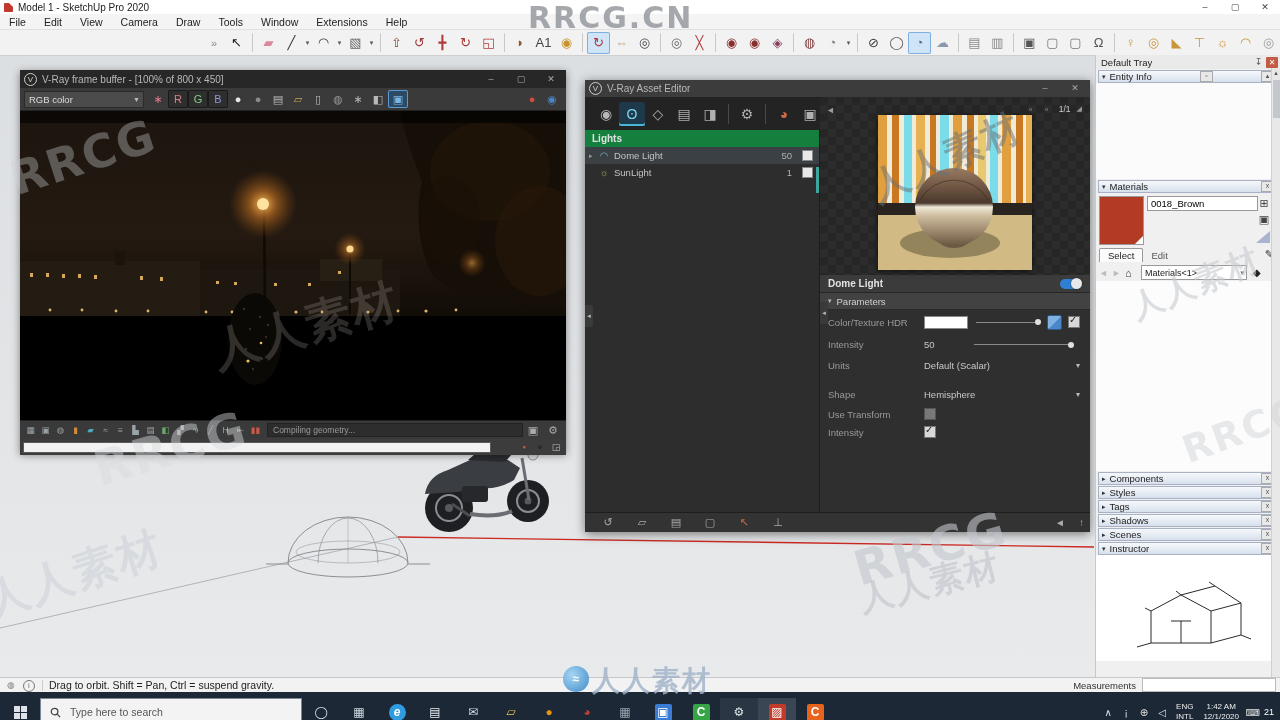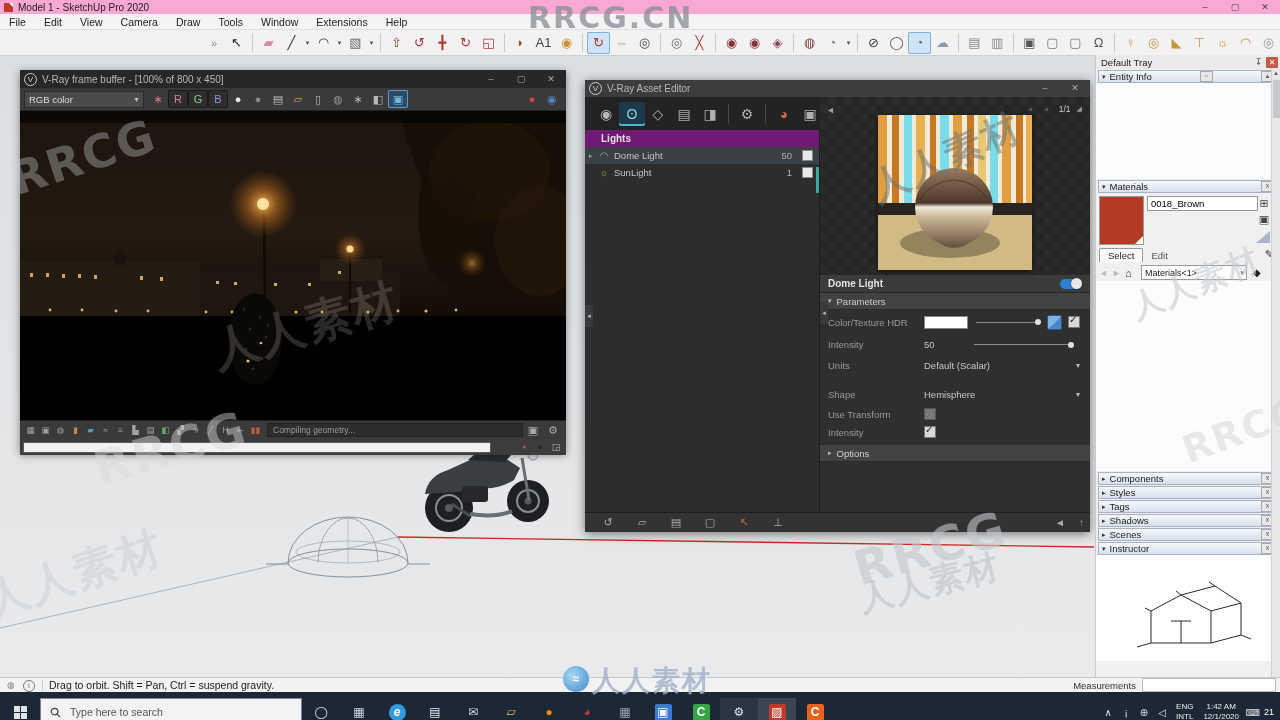--- a/index.html
+++ b/index.html
@@ -2,21 +2,21 @@
 <html><head>
 <meta charset="utf-8">
 <style>
   html,body{margin:0;padding:0;background:#000;}
   #screen{position:relative;width:1280px;height:720px;overflow:hidden;
     font-family:"Liberation Sans","DejaVu Sans",sans-serif;background:#dfe1e3;
     -webkit-font-smoothing:antialiased;}
   .abs{position:absolute;}
 
   
-  #titlebar{left:0;top:0;width:1280px;height:14px;background:#f9a8d4;display:flex;align-items:center;font-size:10px;color:#222;}
+  #titlebar{left:0;top:0;width:1280px;height:14px;background:#ffffff;display:flex;align-items:center;font-size:10px;color:#222;}
   #app-icon{width:9px;height:9px;background:#c0392b;margin:0 5px 0 4px;border-radius:1px;position:relative;}
   #app-icon::after{content:"";position:absolute;right:0;top:0;border:2px solid #fff;border-left-color:transparent;border-bottom-color:transparent;}
   .win-controls{margin-left:auto;display:flex;}
   .win-controls span{width:30px;text-align:center;color:#444;font-size:9px;line-height:14px;}
   #menubar{left:0;top:14px;width:1280px;height:15px;background:#f4f4f4;display:flex;align-items:center;font-size:10.5px;color:#222;border-bottom:1px solid #e0e0e0;}
   #menubar span{padding:0 9px;}
   #main-toolbar{left:0;top:30px;width:1280px;height:26px;background:#f2f2f2;border-bottom:1px solid #cfcfcf;display:flex;align-items:center;padding-left:4px;box-sizing:border-box;}
   .tbi{width:23px;height:22px;display:flex;align-items:center;justify-content:center;font-size:13px;border-radius:2px;flex:none;}
   .tbi .g{pointer-events:none;}
   .tbi[data-kind="caret"]{width:9px;font-size:7px;color:#555;}
@@ -56,21 +56,21 @@
   #ae-title .win-controls span{line-height:17px;color:#aaa;}
   #ae-toolbar{position:absolute;left:0;top:17px;width:235px;height:33px;background:#232323;display:flex;align-items:center;padding-left:8px;box-sizing:border-box;}
   #ae-toolbar .tbi{width:26px;height:24px;font-size:14px;}
   #ae-toolbar .tbi[data-kind="divider"]{width:1px;height:20px;background:#4a4a4a;margin:0 5px;}
   #ae-toolbar .tbi[data-state="active"]{background:#1e3a4a;box-shadow:inset 0 -2px 0 #49b8d8;border-radius:2px;}
   #ae-left{position:absolute;left:0;top:50px;width:235px;height:382px;background:#2d2d2d;border-right:1px solid #1d1d1d;box-sizing:border-box;}
   #ae-search{height:19px;border-bottom:1px solid #454545;display:flex;align-items:center;padding:0 6px;}
   #ae-search svg{flex:none;margin-right:5px;}
   #ae-search input{background:transparent;border:none;outline:none;color:#bbb;font-size:9.5px;width:170px;}
   #ae-search input::placeholder{color:#6e6e6e;}
-  #lights-header{height:17px;line-height:17px;padding-left:16px;font-weight:bold;color:#e0e0e0;background:#701a75;font-size:10px;}
+  #lights-header{height:17px;line-height:17px;padding-left:7px;font-weight:bold;color:#e0e0e0;background:#15803d;font-size:10px;}
   .light-row{height:17px;display:flex;align-items:center;padding:0 6px 0 4px;color:#c4c4c4;}
   .light-row[data-state="selected"]{background:#3a4043;}
   .light-row .caret{width:8px;font-size:7px;color:#999;}
   .light-row .lico{width:14px;font-size:10px;text-align:center;}
   .light-row .lname{flex:1;padding-left:3px;font-size:9.5px;}
   .light-row .lval{width:30px;text-align:right;padding-right:10px;font-size:9.5px;color:#b0b0b0;}
   .light-row .lcb{width:9px;height:9px;background:#e8e8e8;border:1px solid #888;flex:none;}
   #ae-lscroll{position:absolute;right:0;top:37px;width:3px;height:26px;background:#3ba8a0;}
   #ae-right{position:absolute;left:235px;top:17px;width:270px;height:415px;background:#2f2f2f;}
   #ae-preview{height:178px;position:relative;
@@ -747,24 +747,20 @@
         <span class="pcaret" data-name="chevron-down-icon">▾</span>
       </div>
       <div class="prow" style="height:18px;">
         <span class="plabel" data-name="use-transform-label">Use Transform</span>
         <span class="cb dark-unchecked" data-name="use-transform-checkbox"></span>
       </div>
       <div class="prow" style="height:18px;">
         <span class="plabel" data-name="adaptive-label">Intensity</span>
         <span class="cb checked" data-name="adaptive-checkbox"></span>
       </div>
-      <div class="ae-subsection" style="margin-top:4px;" data-name="options-section-header">
-        <span class="caret" data-name="chevron-right-icon">▸</span>
-        <span>Options</span>
-      </div>
     </div>
 
     <div id="ae-bottom" data-name="asset-editor-bottom-toolbar">
       <span style="display:flex;">
 
       <span class="fb-ico" data-name="undo-history-icon">
             <span class="g" style="color: rgb(170, 170, 170);">↺</span>
           </span>
           <span class="fb-ico" data-name="open-file-icon">
             <span class="g" style="color: rgb(170, 170, 170);">▱</span>

